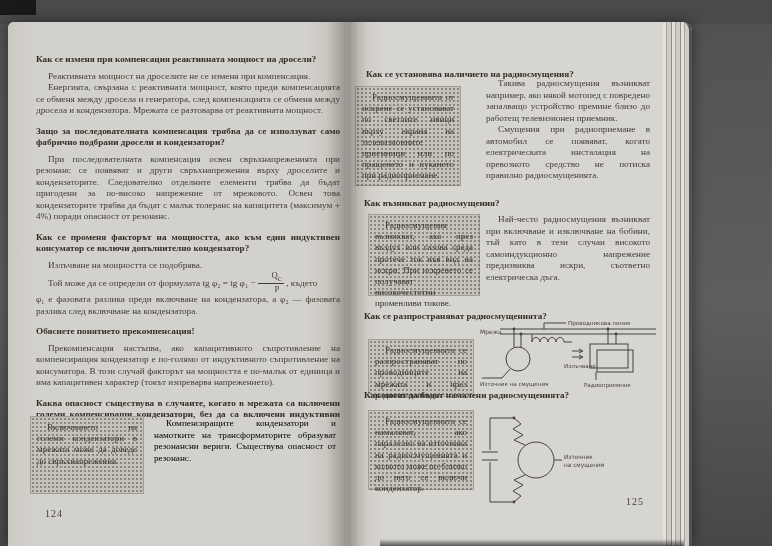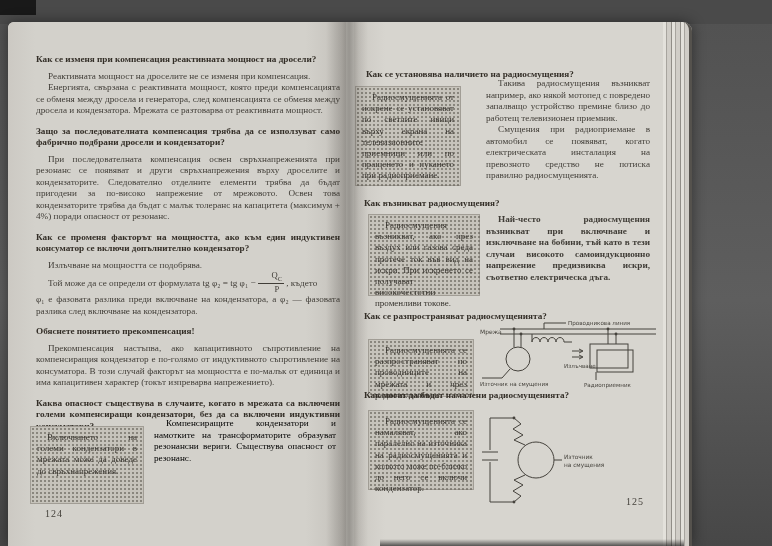--- a/index.html
+++ b/index.html
@@ -84,21 +84,21 @@
         <p class="body">Излъчване на мощността се подобрява.</p>
         <p class="body"><span>Той може да се определи от формулата tg φ₂ = tg φ₁ −</span><span class="frac"><span class="num"><span>Q</span><sub>C</sub></span><span class="den">P</span></span><span>, където</span></p>
         <p class="body" style="text-indent:0;">φ₁ е фазовата разлика преди включване на кондензатора, а φ₂ — фазовата разлика след включване на кондензатора.</p>
 
         <div class="q">Обяснете понятието прекомпенсация!</div>
         <p class="body">Прекомпенсация настъпва, ако капацитивното съпротивление на компенсиращия кондензатор е по-голямо от индуктивното съпротивление на консуматора. В този случай факторът на мощността е по-малък от единица и има капацитивен характер (токът изпреварва напрежението).</p>
 
         <div class="q">Каква опасност съществува в случаите, когато в мрежата са включени големи компенсиращи кондензатори, без да са включени индуктивни консуматори?</div>
       </div>
 
-      <div class="shaded abs" style="left:22px;top:404px;width:114px;height:78px;">
+      <div class="shaded abs" style="left:22px;top:394px;width:114px;height:78px;">
         <p>Включването на големи кондензатори в мрежата може да доведе до свръхнапрежения.</p>
       </div>
       <div class="ans abs" style="left:146px;top:396px;width:182px;font-size:9.2px;line-height:11.5px;">
         <p>Компенсиращите кондензатори и намотките на трансформаторите образуват резонансни вериги. Съществува опасност от резонанс.</p>
       </div>
 
       <div class="page-num" style="left:37px;top:486px;">124</div>
     </div>
 
     <div class="page page-right rp">
@@ -109,21 +109,21 @@
       </div>
       <div class="ans abs" style="left:132px;top:56px;width:164px;">
         <p>Такива радиосмущения възникват например, ако някой мотопед с повредено запалващо устройство премине близо до работещ телевизионен приемник.</p>
         <p>Смущения при радиоприемане в автомобил се появяват, когато електрическата инсталация на превозното средство не потиска правилно радиосмущенията.</p>
       </div>
 
       <div class="q abs" style="left:10px;top:176px;width:290px;">Как възникват радиосмущения?</div>
       <div class="shaded abs" style="left:14px;top:192px;width:112px;height:82px;">
         <p>Радиосмущения възникват, ако през въздух или газова среда протече ток във вид на искри. При искренето се получават високочестотни променливи токове.</p>
       </div>
-      <div class="ans abs" style="left:132px;top:192px;width:164px;font-weight:bold;">
+      <div class="ans abs" style="left:132px;top:192px;width:164px;">
         <p>Най-често радиосмущения възникват при включване и изключване на бобини, тъй като в тези случаи високото самоиндукционно напрежение предизвиква искри, съответно електрическа дъга.</p>
       </div>
 
       <div class="q abs" style="left:10px;top:289px;width:290px;">Как се разпространяват радиосмущенията?</div>
       <div class="shaded abs" style="left:14px;top:305px;width:106px;height:58px;margin-top:12px;">
         <p>Радиосмущенията се разпространяват по проводниците на мрежата и чрез радиоизлъчване.</p>
       </div>
 
       <svg class="diag" style="left:126px;top:298px;" width="180" height="70" viewBox="0 0 180 70">
         <line x1="20" y1="9" x2="176" y2="9"></line>

